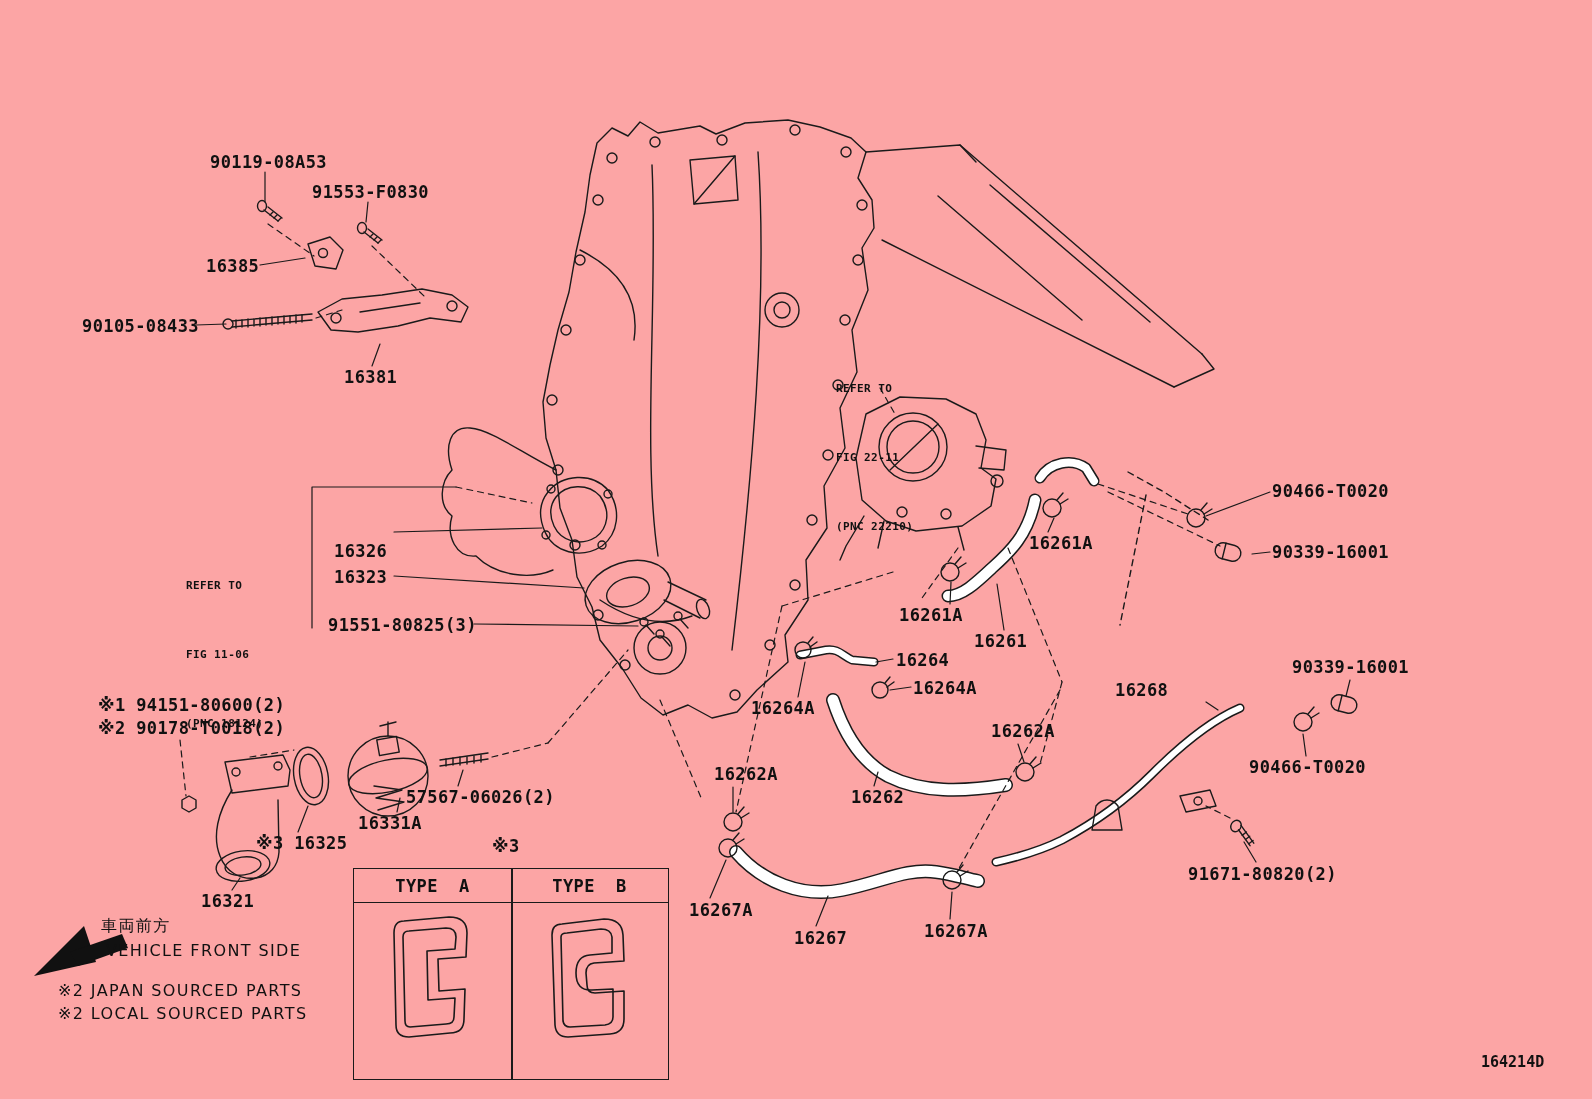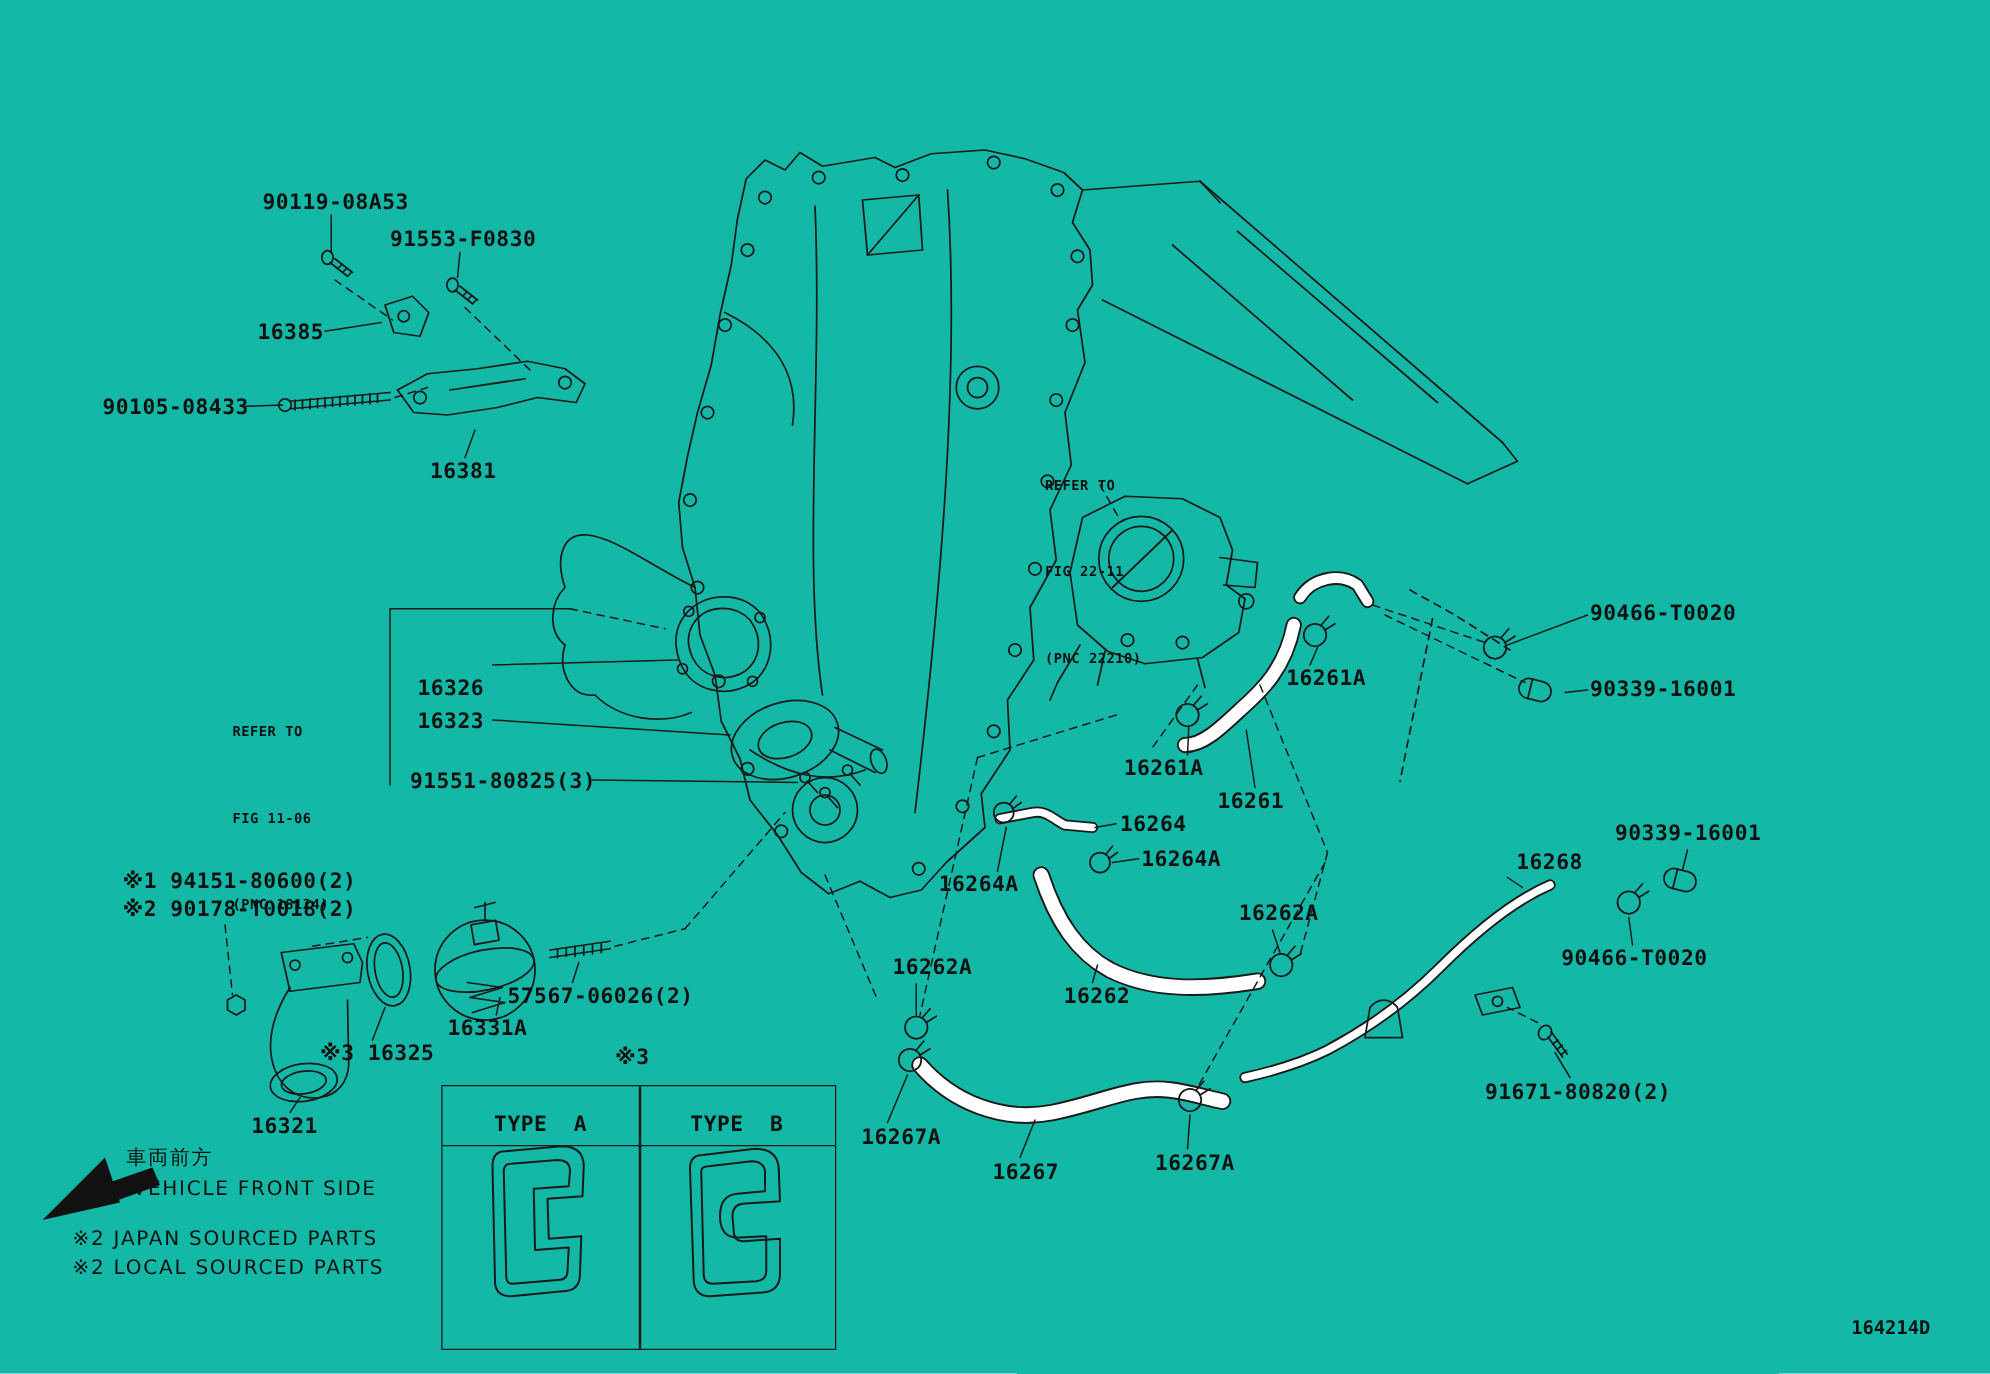--- a/index.html
+++ b/index.html
@@ -1,17 +1,17 @@
 <!DOCTYPE html>
 <html><head>
 <meta charset="utf-8">
 <style>
   html,body{margin:0;padding:0;background:#fff;}
   .stage{
-    position:relative;width:1592px;height:1099px;background:#14b8a6;overflow:hidden;
+    position:relative;width:1592px;height:1099px;background:#fca5a5;overflow:hidden;
     font-family:"DejaVu Sans Mono","DejaVu Sans",monospace;color:#111;
   }
   .stage svg.art{position:absolute;left:0;top:0;}
   .lbl{
     position:absolute;font-size:17px;line-height:20px;font-weight:600;
     letter-spacing:.4px;white-space:pre;color:#111;
   }
   .ref{
     position:absolute;font-size:11px;line-height:23px;font-weight:600;
     letter-spacing:.4px;white-space:pre;color:#111;
@@ -19,21 +19,21 @@
   .ref span{display:block;}
   .note{
     position:absolute;font-size:16px;font-weight:400;letter-spacing:1.4px;
     font-family:"DejaVu Sans","Liberation Sans",sans-serif;color:#111;white-space:pre;
   }
   .code{position:absolute;font-size:15px;font-weight:600;color:#111;}
   .tbl{
     position:absolute;left:353px;top:868px;width:316px;height:212px;
     border:1.8px solid #1a1a1a;box-sizing:border-box;
   }
-  .tbl .hdr{position:absolute;top:15px;left:0;right:0;height:32px;border-bottom:1.8px solid #1a1a1a;display:flex;}
+  .tbl .hdr{position:absolute;top:1px;left:0;right:0;height:32px;border-bottom:1.8px solid #1a1a1a;display:flex;}
   .tbl .hdr div{flex:1;display:flex;align-items:center;justify-content:center;
     font-size:17px;font-weight:600;letter-spacing:.4px;white-space:pre;}
   .tbl .vdiv{position:absolute;top:0;bottom:0;left:50%;width:1.8px;background:#1a1a1a;}
   .tbl svg{position:absolute;left:0;top:0;}
 </style>
 </head>
 <body>
 
 <div class="stage">
 
@@ -334,21 +334,21 @@
   <div class="lbl" style="left:98px;top:718px">※2 90178-T0018(2)</div>
   <div class="lbl" style="left:1272px;top:481px">90466-T0020</div>
   <div class="lbl" style="left:1272px;top:542px">90339-16001</div>
   <div class="lbl" style="left:1029px;top:533px">16261A</div>
   <div class="lbl" style="left:899px;top:605px">16261A</div>
   <div class="lbl" style="left:974px;top:631px">16261</div>
   <div class="lbl" style="left:896px;top:650px">16264</div>
   <div class="lbl" style="left:913px;top:678px">16264A</div>
   <div class="lbl" style="left:751px;top:698px">16264A</div>
   <div class="lbl" style="left:1292px;top:657px">90339-16001</div>
-  <div class="lbl" style="left:1213px;top:680px">16268</div>
+  <div class="lbl" style="left:1115px;top:680px">16268</div>
   <div class="lbl" style="left:991px;top:721px">16262A</div>
   <div class="lbl" style="left:1249px;top:757px">90466-T0020</div>
   <div class="lbl" style="left:714px;top:764px">16262A</div>
   <div class="lbl" style="left:851px;top:787px">16262</div>
   <div class="lbl" style="left:406px;top:787px">57567-06026(2)</div>
   <div class="lbl" style="left:358px;top:813px">16331A</div>
   <div class="lbl" style="left:256px;top:833px">※3 16325</div>
   <div class="lbl" style="left:201px;top:891px">16321</div>
   <div class="lbl" style="left:689px;top:900px">16267A</div>
   <div class="lbl" style="left:794px;top:928px">16267</div>

